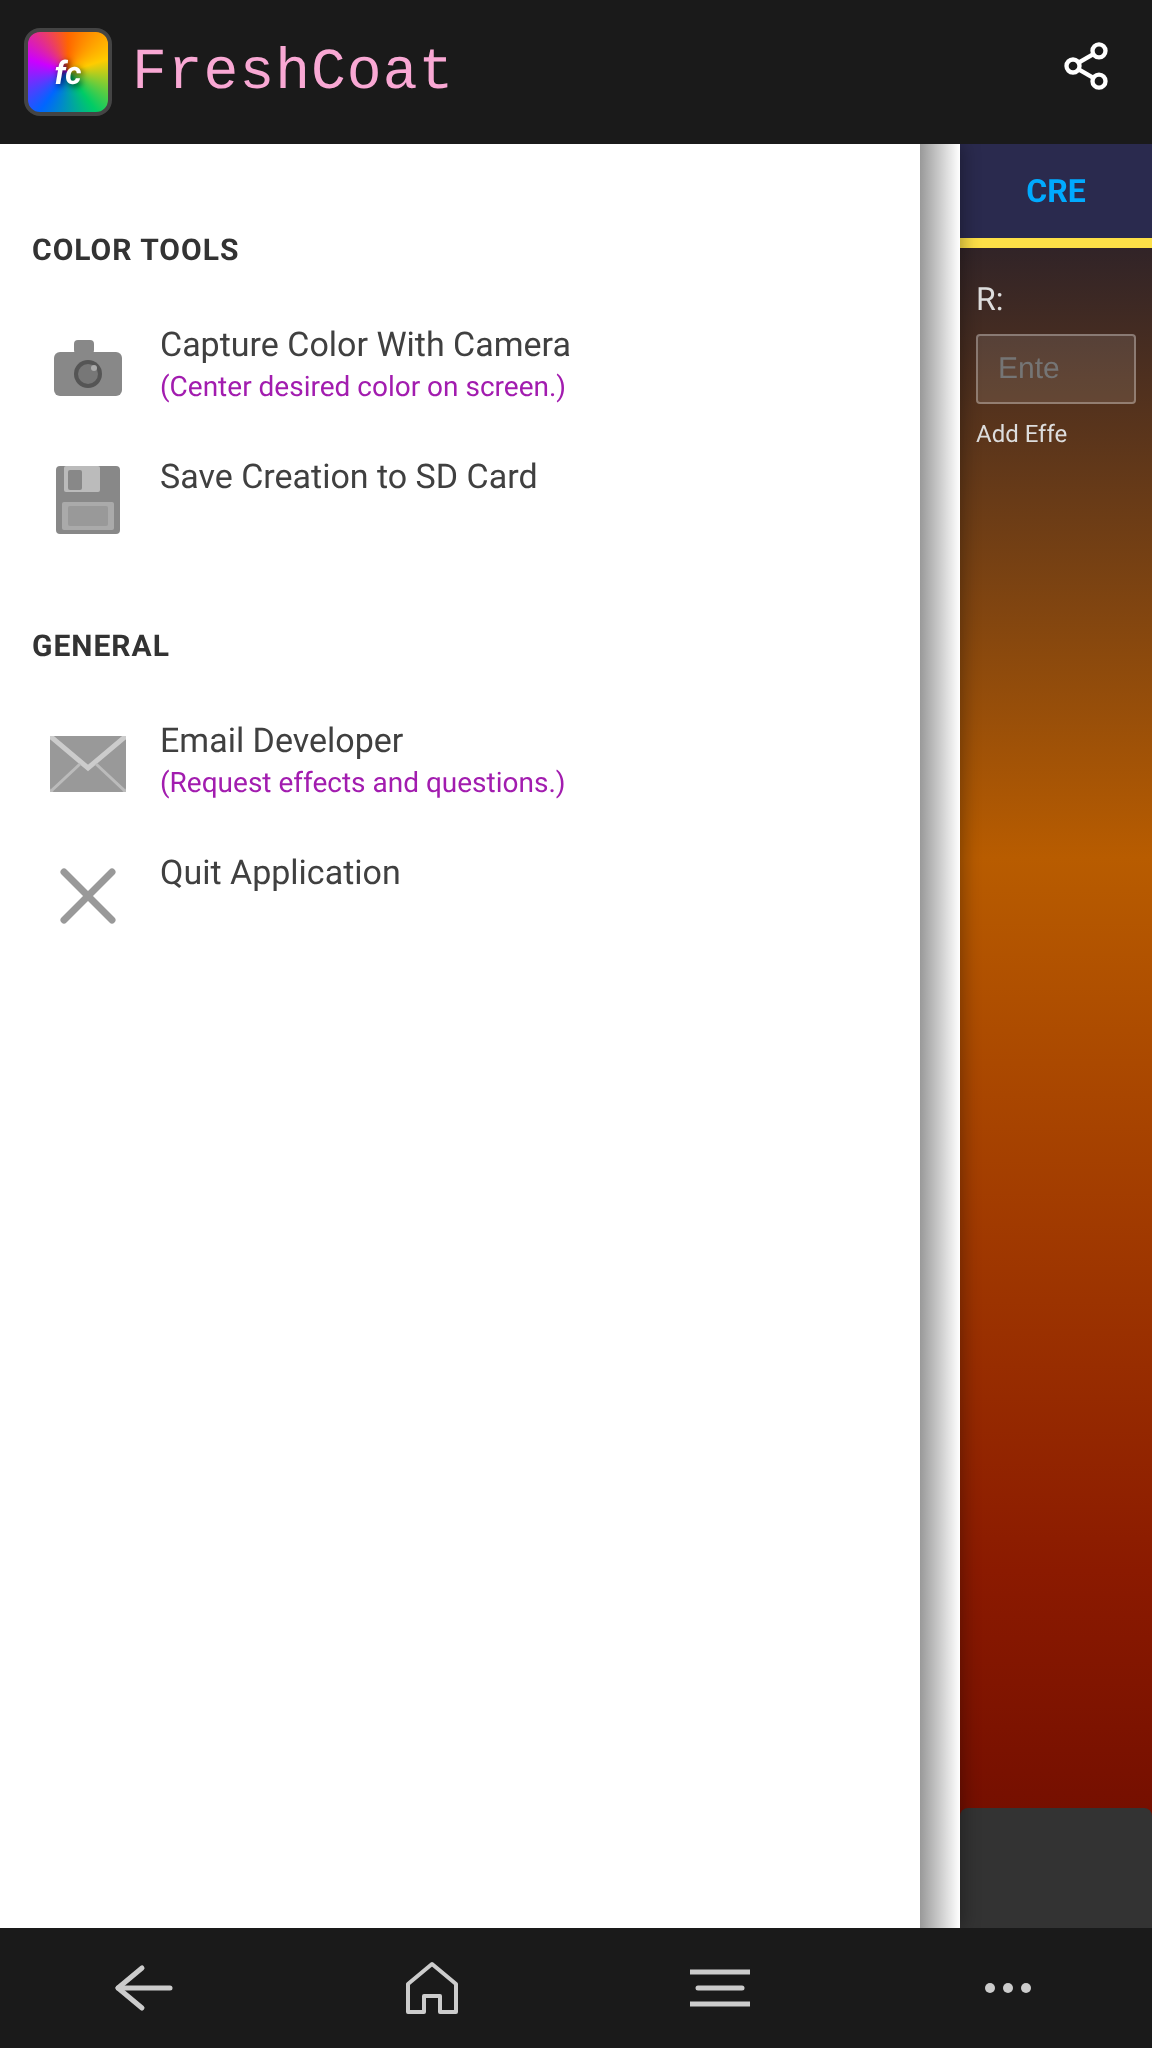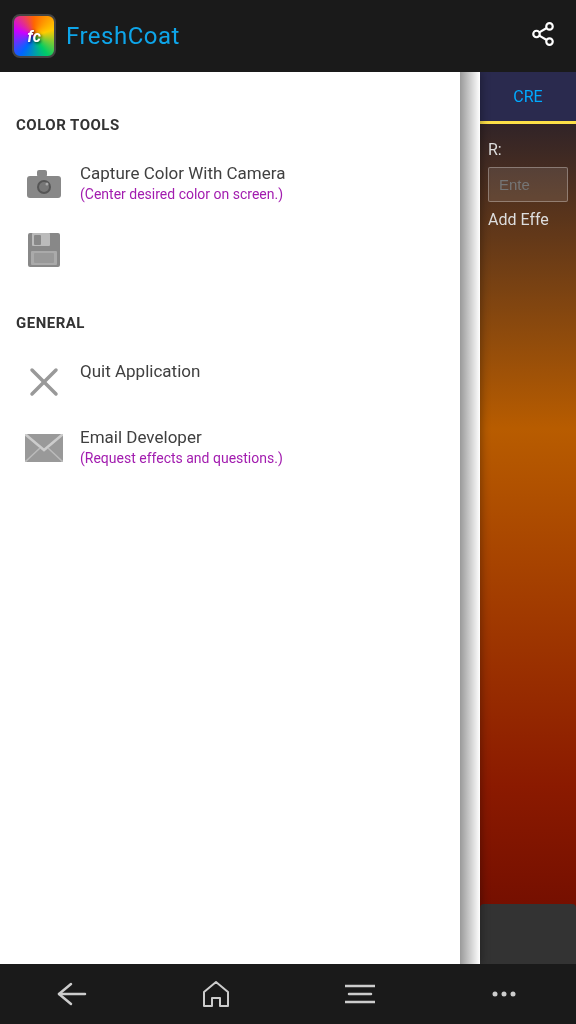--- a/index.html
+++ b/index.html
@@ -56,24 +56,25 @@
     .app-logo::after {
       content: 'fc';
       font-style: italic;
       font-size: 16px;
       font-weight: bold;
       color: white;
       text-shadow: 1px 1px 3px rgba(0,0,0,0.8);
     }
 
     .app-title {
-      color: #0ea5e9;
-      font-size: 24px;
+      color: #f9a8d4;
+      font-size: 29px;
       font-weight: 400;
       letter-spacing: 0.5px;
+      font-family: Liberation Mono, monospace;
     }
 
     .share-icon {
       color: #ffffff;
       font-size: 22px;
       cursor: pointer;
       padding: 8px;
     }
 
     
@@ -155,26 +156,26 @@
     .right-tab-bar {
       background: #2a2a4e;
       height: 52px;
       display: flex;
       align-items: stretch;
     }
 
     .right-tab {
       color: #00aaff;
       font-size: 16px;
-      font-weight: 400;
+      font-weight: 700;
       display: flex;
       align-items: center;
       justify-content: center;
       padding: 0 12px;
-      border-bottom: 3px solid #fde047;
+      border-bottom: 5px solid #fde047;
       flex: 1;
       text-align: center;
     }
 
     .right-content {
       padding: 16px 8px;
     }
 
     .right-label {
       color: #ddd;
@@ -188,21 +189,21 @@
       color: rgba(255,255,255,0.5);
       font-size: 15px;
       padding: 8px 10px;
       width: 100%;
       border-radius: 2px;
       margin-bottom: 4px;
     }
 
     .add-effect-btn {
       color: #ddd;
-      font-size: 16px;
+      font-size: 12px;
       padding: 4px 0;
     }
 
     .dark-button {
       position: absolute;
       bottom: 0;
       left: 0;
       right: 0;
       height: 60px;
       background: #333;
@@ -288,53 +289,56 @@
     <div class="menu-item">
       <div class="menu-icon-wrap">
         <svg width="32" height="34" viewBox="0 0 32 34" fill="#888">
           <rect x="0" y="0" width="32" height="34" rx="2" ry="2"></rect>
           <rect x="4" y="0" width="18" height="13" rx="1" ry="1" fill="#bbb"></rect>
           <rect x="6" y="2" width="7" height="10" rx="1" ry="1" fill="#888"></rect>
           <rect x="3" y="18" width="26" height="14" rx="1" ry="1" fill="#aaa"></rect>
           <rect x="6" y="20" width="20" height="10" rx="1" ry="1" fill="#999"></rect>
         </svg>
       </div>
+      <div class="menu-text-wrap">
+        <span class="menu-label">Save Creation to SD Card</span>
+      </div>
     </div>
 
     <div class="section-divider"></div>
 
     <div class="section-header">GENERAL</div>
-
-    <div class="menu-item">
-      <div class="menu-icon-wrap">
-        <svg width="30" height="30" viewBox="0 0 30 30" fill="none">
-          <line x1="3" y1="3" x2="27" y2="27" stroke="#999" stroke-width="3.5" stroke-linecap="round"></line>
-          <line x1="27" y1="3" x2="3" y2="27" stroke="#999" stroke-width="3.5" stroke-linecap="round"></line>
-        </svg>
-      </div>
-      <div class="menu-text-wrap">
-        <span class="menu-label">Quit Application</span>
-      </div>
-    </div>
 
     <div class="menu-item">
       <div class="menu-icon-wrap">
         <svg width="38" height="28" viewBox="0 0 38 28" fill="none">
           <rect x="0" y="0" width="38" height="28" rx="2" ry="2" fill="#999"></rect>
           <polyline points="0,0 19,16 38,0" fill="none" stroke="#ccc" stroke-width="2.5"></polyline>
           <line x1="0" y1="28" x2="15" y2="14" stroke="#bbb" stroke-width="1.5"></line>
           <line x1="38" y1="28" x2="23" y2="14" stroke="#bbb" stroke-width="1.5"></line>
         </svg>
       </div>
       <div class="menu-text-wrap">
         <span class="menu-label">Email Developer</span>
         <span class="menu-sublabel">(Request effects and questions.)</span>
       </div>
     </div>
 
+    <div class="menu-item">
+      <div class="menu-icon-wrap">
+        <svg width="30" height="30" viewBox="0 0 30 30" fill="none">
+          <line x1="3" y1="3" x2="27" y2="27" stroke="#999" stroke-width="3.5" stroke-linecap="round"></line>
+          <line x1="27" y1="3" x2="3" y2="27" stroke="#999" stroke-width="3.5" stroke-linecap="round"></line>
+        </svg>
+      </div>
+      <div class="menu-text-wrap">
+        <span class="menu-label">Quit Application</span>
+      </div>
+    </div>
+
   </div>
 
   <div class="right-panel">
     <div class="right-tab-bar">
       <div class="right-tab">CRE</div>
     </div>
     <div class="right-content">
       <div class="right-label">R:</div>
       <input class="right-input" type="text" placeholder="Ente" style="">
       <div class="add-effect-btn">Add Effe</div>

